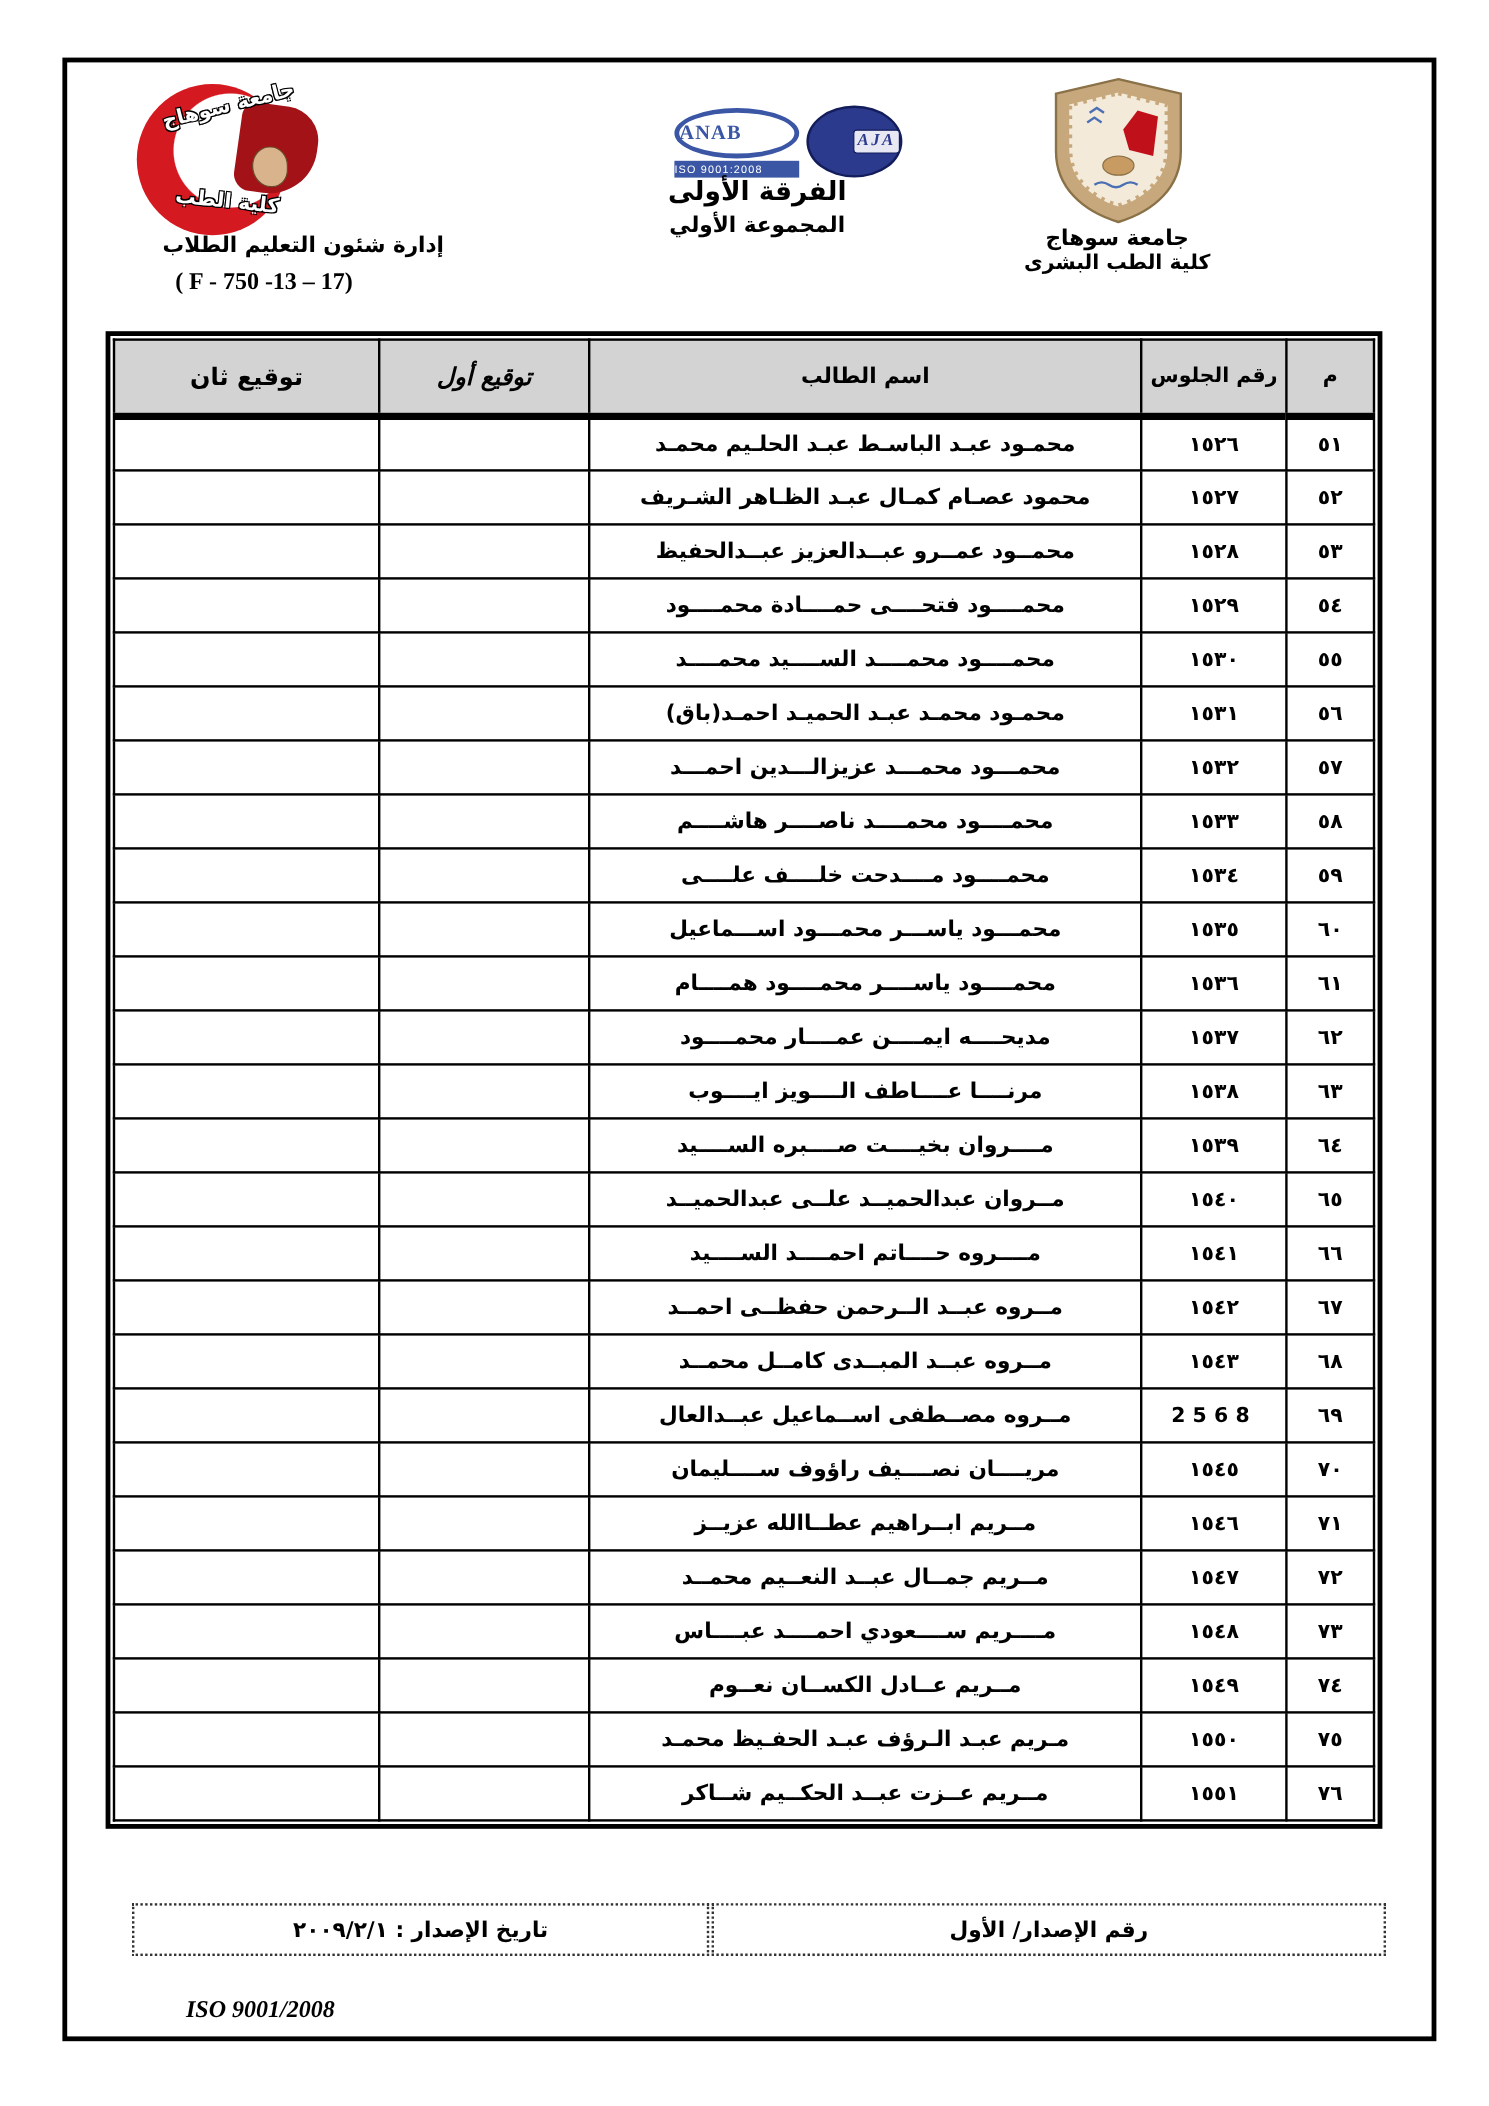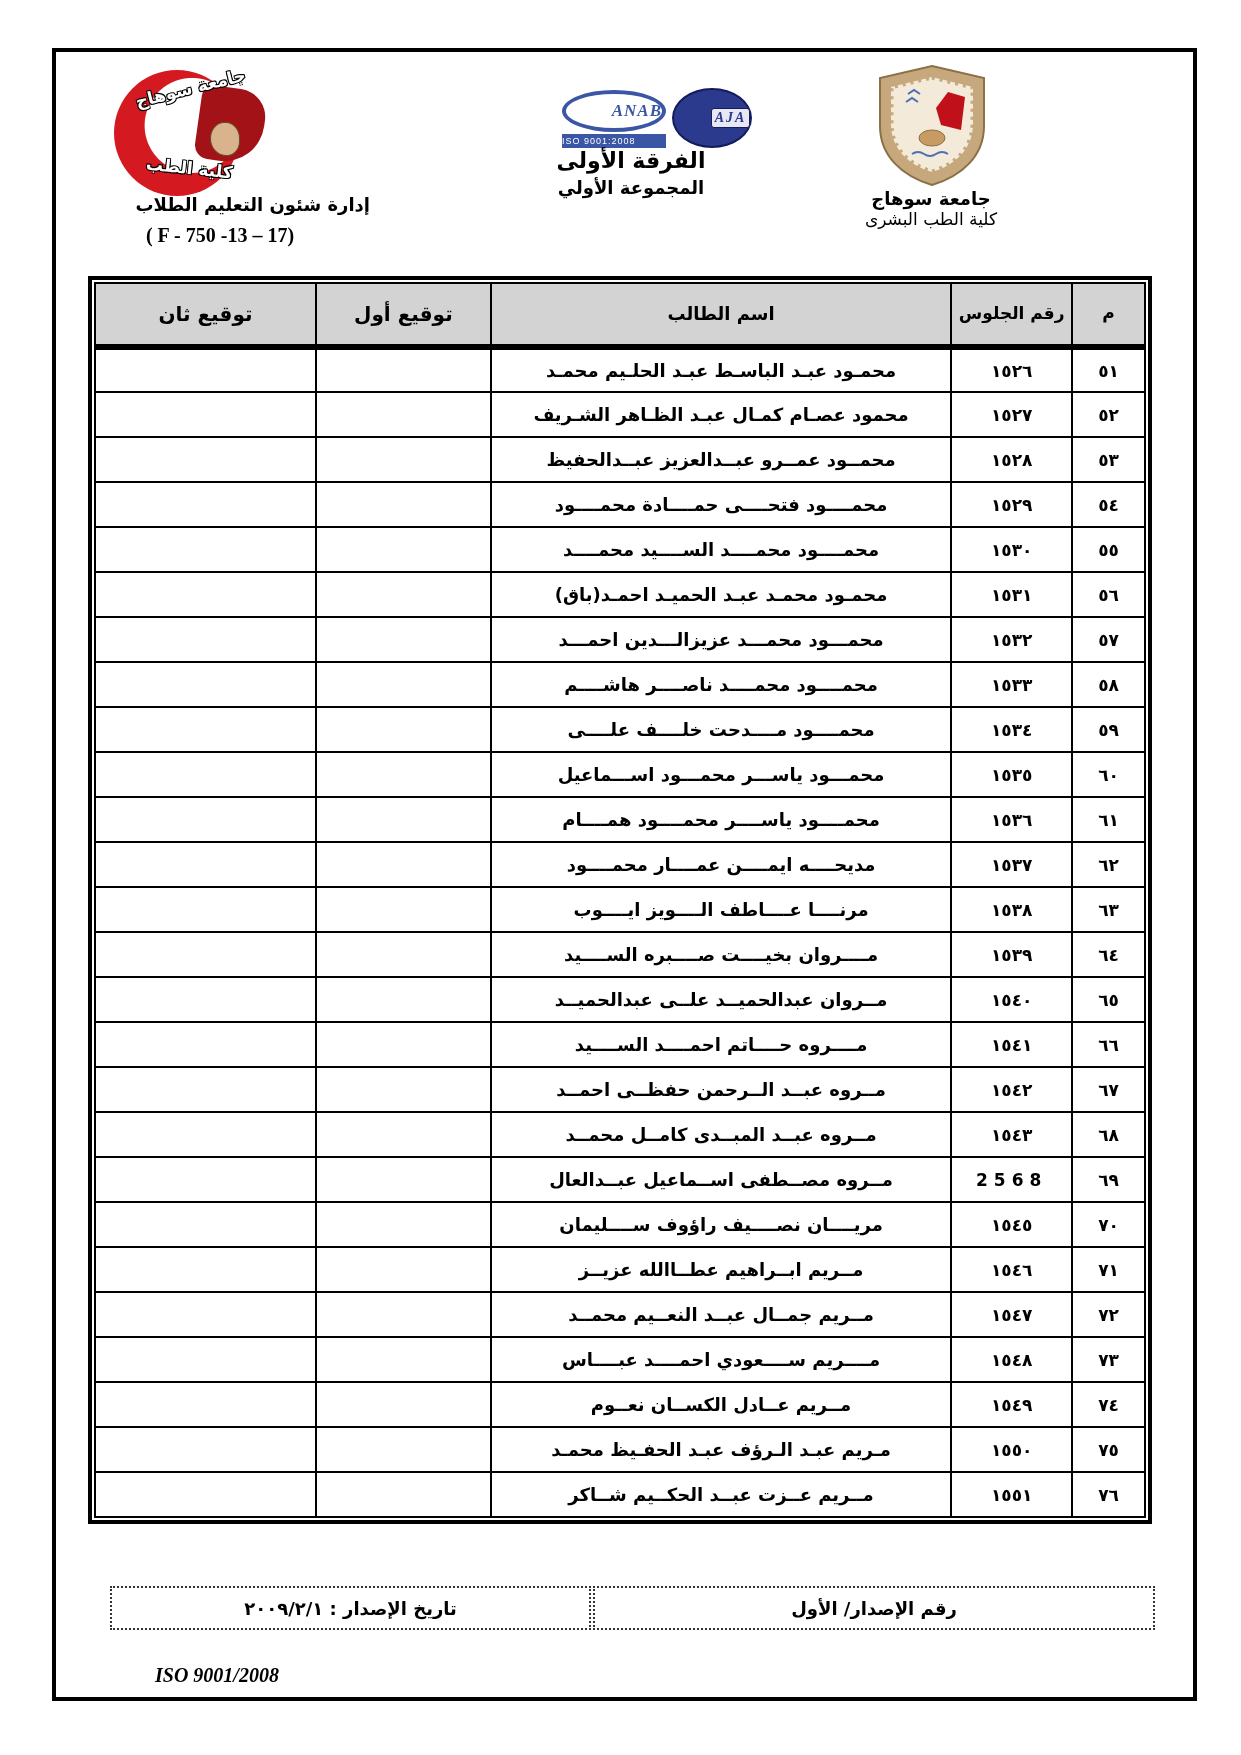--- a/index.html
+++ b/index.html
@@ -47,22 +47,22 @@
   
   .dept-label{left:14px;top:142px;width:300px;text-align:right;
     font-size:18px;font-weight:bold;}
   .form-code{left:14px;top:172px;width:300px;text-align:center;direction:ltr;
     font-family:"Liberation Serif",serif;font-size:20px;font-weight:bold;}
 
   
   .anab-logo{left:506px;top:38px;width:104px;height:62px;text-align:center;}
   .anab-oval{
     width:104px;height:42px;border:4px solid var(--logo-blue);border-radius:50%;
-    display:flex;align-items:center;justify-content:flex-end;
-    font-family:"Liberation Serif",serif;font-style:italic;font-weight:bold;
+    display:flex;align-items:center;justify-content:flex-start;
+    font-family:"Liberation Serif",serif;font-weight:bold;
     font-size:17px;color:var(--logo-blue);letter-spacing:1px;
   }
   .anab-bar{
     margin-top:2px;width:104px;height:14px;background:var(--logo-blue);color:#fff;
     font-size:9px;line-height:14px;text-align:left;font-family:"Liberation Sans",sans-serif;
     letter-spacing:1px;
   }
   .aja-logo{
     left:616px;top:36px;width:80px;height:60px;border-radius:50%;
     background:var(--aja-navy);border:2px solid #131d5c;
@@ -78,38 +78,38 @@
   .center-titles{left:400px;top:96px;width:350px;text-align:center;direction:rtl;}
   .t1{font-size:22px;font-weight:bold;}
   .t2{font-size:23px;font-weight:bold;margin-top:6px;}
   .year-digits{letter-spacing:4px;}
   .t3{font-size:18px;font-weight:bold;margin-top:4px;}
 
   
   .shield-logo{left:816px;top:12px;width:120px;height:124px;}
   .univ-lines{left:760px;top:136px;width:230px;text-align:center;direction:rtl;}
   .univ-lines .l1{font-size:18px;font-weight:bold;}
-  .univ-lines .l2{font-size:17px;font-weight:normal;}
+  .univ-lines .l2{font-size:17px;font-weight:bold;}
 
   
   .table-wrap{
     left:32px;top:224px;width:1064px;
     border:4px solid var(--ink);padding:2px;background:#fff;
   }
   table{border-collapse:collapse;width:100%;direction:rtl;border:2px solid var(--ink);}
   th{
     background:var(--header-bg);border:2px solid var(--ink);
     border-bottom:6px solid var(--ink);
     font-size:20px;font-weight:bold;height:64px;padding:2px 6px;line-height:1.15;
   }
   td{border:2px solid var(--ink);height:45px;padding:2px 8px;}
   .c-no{width:70px;text-align:center;font-size:17px;font-weight:bold;letter-spacing:5px;}
   .c-seat{width:116px;text-align:center;font-size:17px;font-weight:bold;letter-spacing:6px;}
   .c-name{width:442px;text-align:center;font-size:18px;font-weight:bold;white-space:nowrap;}
-  .c-sig1{width:168px;}
+  .c-sig1{width:168px;font-style:italic;}
   .c-sig2{width:212px;}
 
   
   .issue-no-box{
     left:537px;top:1534px;width:562px;height:44px;border:2px dotted #333;
     display:flex;align-items:center;justify-content:center;direction:rtl;
     font-size:18px;font-weight:bold;
   }
   .issue-date-box{
     left:54px;top:1534px;width:481px;height:44px;border:2px dotted #333;

